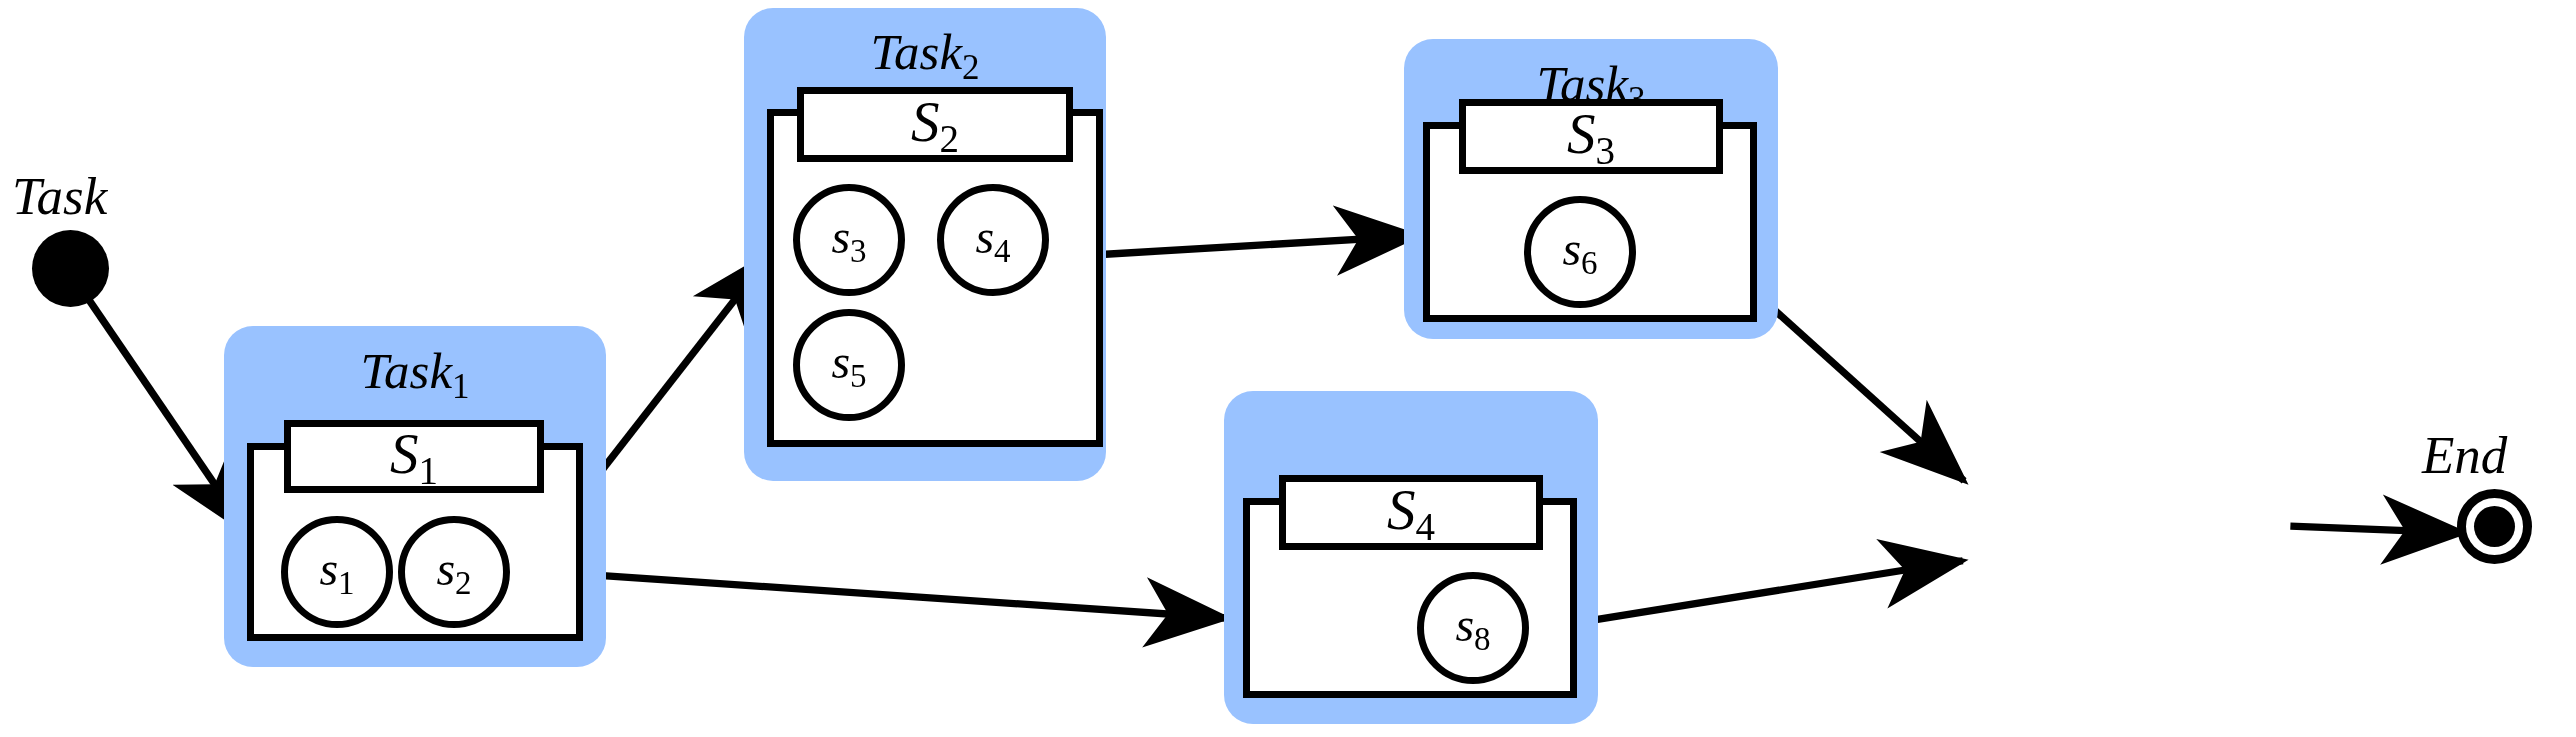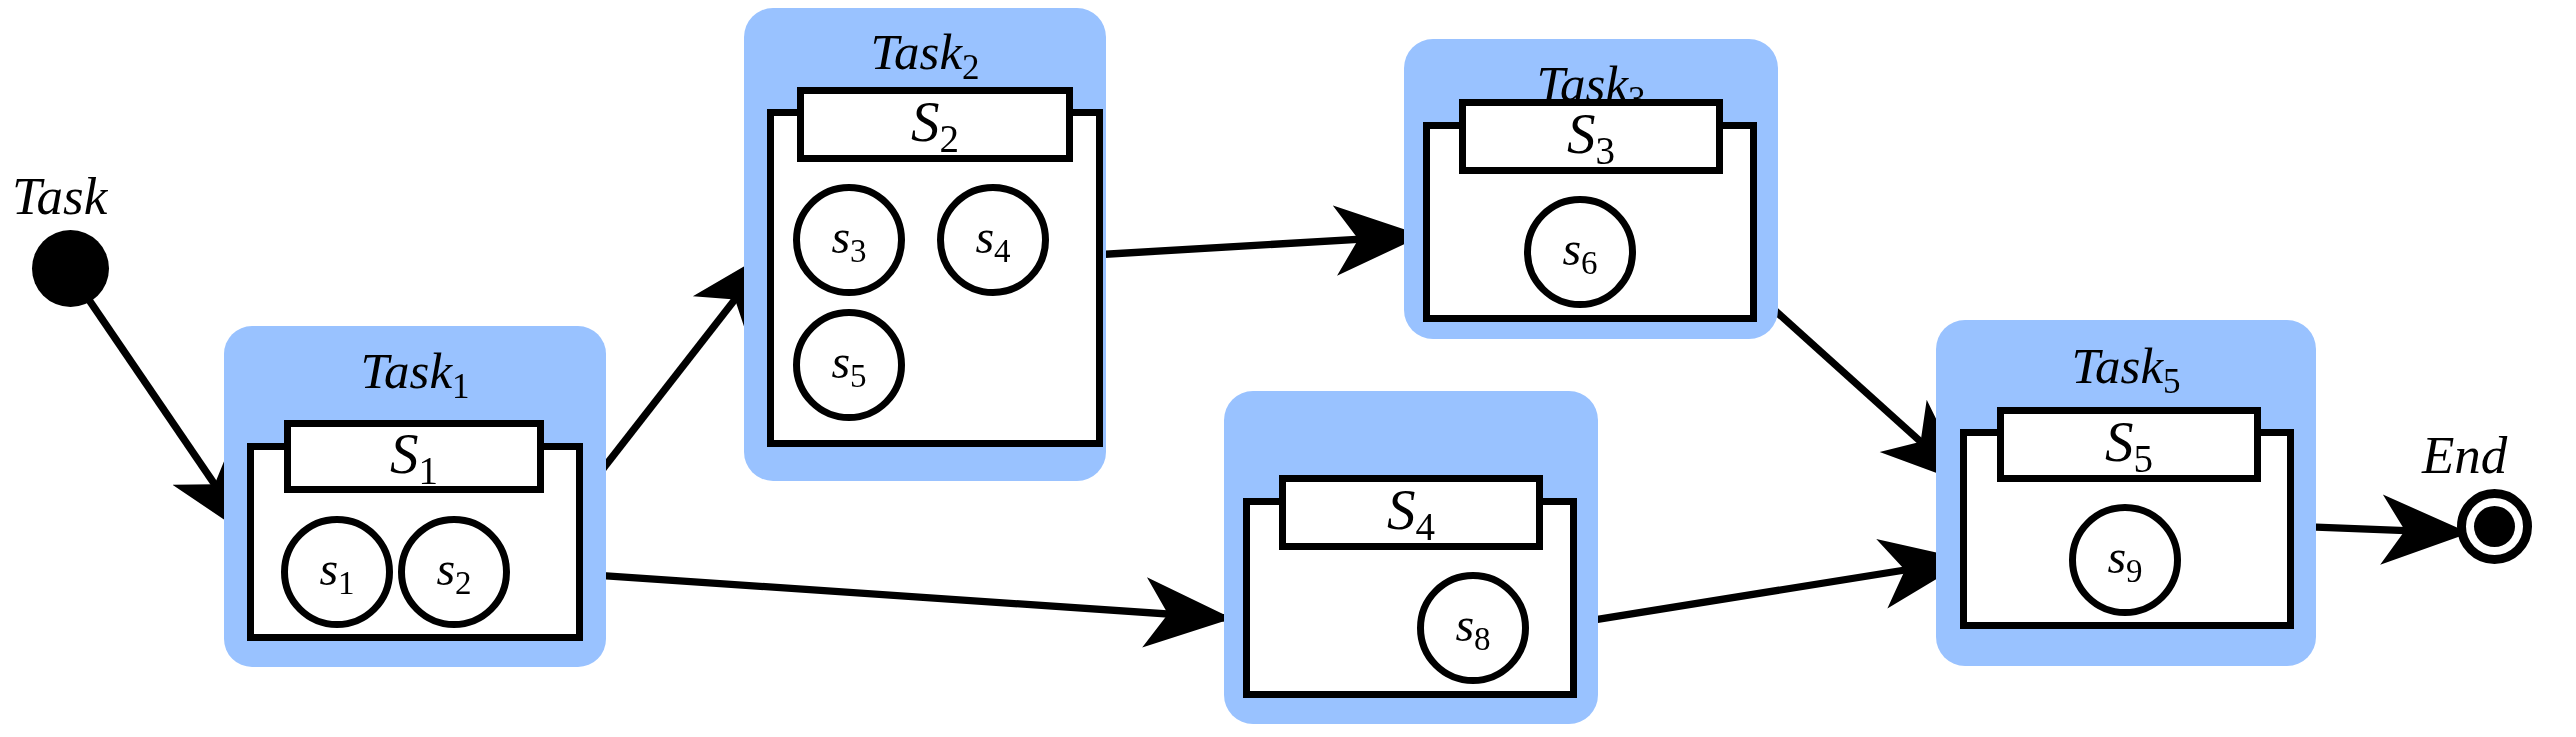--- a/index.html
+++ b/index.html
@@ -166,21 +166,21 @@
     <line x1="2637" y1="440" x2="2950" y2="722" stroke="#000000" stroke-width="11" marker-end="url(#arrowhead)"></line>
 
     <line x1="2362" y1="936" x2="2948" y2="842" stroke="#000000" stroke-width="11" marker-end="url(#arrowhead)"></line>
 
     <line x1="3440" y1="790" x2="3700" y2="800" stroke="#000000" stroke-width="11" marker-end="url(#arrowhead)"></line>
   </svg>
 
   <div class="event-label" style="left:12px; top:170px;">Task</div>
   <div class="start-node" style="left:32px; top:230px; width:77px; height:77px;"></div>
 
-  <div class="task-group" style="left:224px; top:326px; width:382px; height:341px;border-radius:28px;">
+  <div class="task-group" style="left:224px; top:326px; width:382px; height:341px;">
     <div class="task-title" style="top:20px;">
       <span>Task</span><span class="sub">1</span>
     </div>
     <div class="inner-box" style="left:22.6px; top:117px; width:336px; height:198px;"></div>
     <div class="s-box" style="left:60px; top:94px; width:260px; height:73px;">
       <span class="s-label"><span>S</span><span class="sub">1</span></span>
     </div>
     <div class="state-circle" style="left:57px; top:190px; width:112px; height:112px;">
       <span class="state-label"><span>s</span><span class="sub">1</span></span>
     </div>
@@ -224,32 +224,20 @@
   <div class="task-group" style="left:1224px; top:391px; width:374px; height:333px;">
     <div class="inner-box" style="left:18.6px; top:107px; width:334px; height:200px;"></div>
     <div class="s-box" style="left:55px; top:84px; width:264px; height:75px;">
       <span class="s-label"><span>S</span><span class="sub">4</span></span>
     </div>
     <div class="state-circle" style="left:193px; top:181px; width:112px; height:112px;">
       <span class="state-label"><span>s</span><span class="sub">8</span></span>
     </div>
   </div>
 
-  <div class="task-group" style="left:1936px; top:320px; width:380px; height:346px;">
-    <div class="task-title" style="top:21px;">
-      <span>Task</span><span class="sub">5</span>
-    </div>
-    <div class="inner-box" style="left:24px; top:109px; width:334px; height:200px;"></div>
-    <div class="s-box" style="left:61px; top:87px; width:264px; height:75px;">
-      <span class="s-label"><span>S</span><span class="sub">5</span></span>
-    </div>
-    <div class="state-circle" style="left:133px; top:184px; width:112px; height:112px;">
-      <span class="state-label"><span>s</span><span class="sub">9</span></span>
-    </div>
-  </div>
 
   <div class="event-label" style="left:2422px; top:429px;">End</div>
   <div class="end-node" style="left:2457px; top:489px; width:75px; height:75px;">
     <div class="end-node-inner"></div>
   </div>
 
 </div>
 
 
 </body></html>

